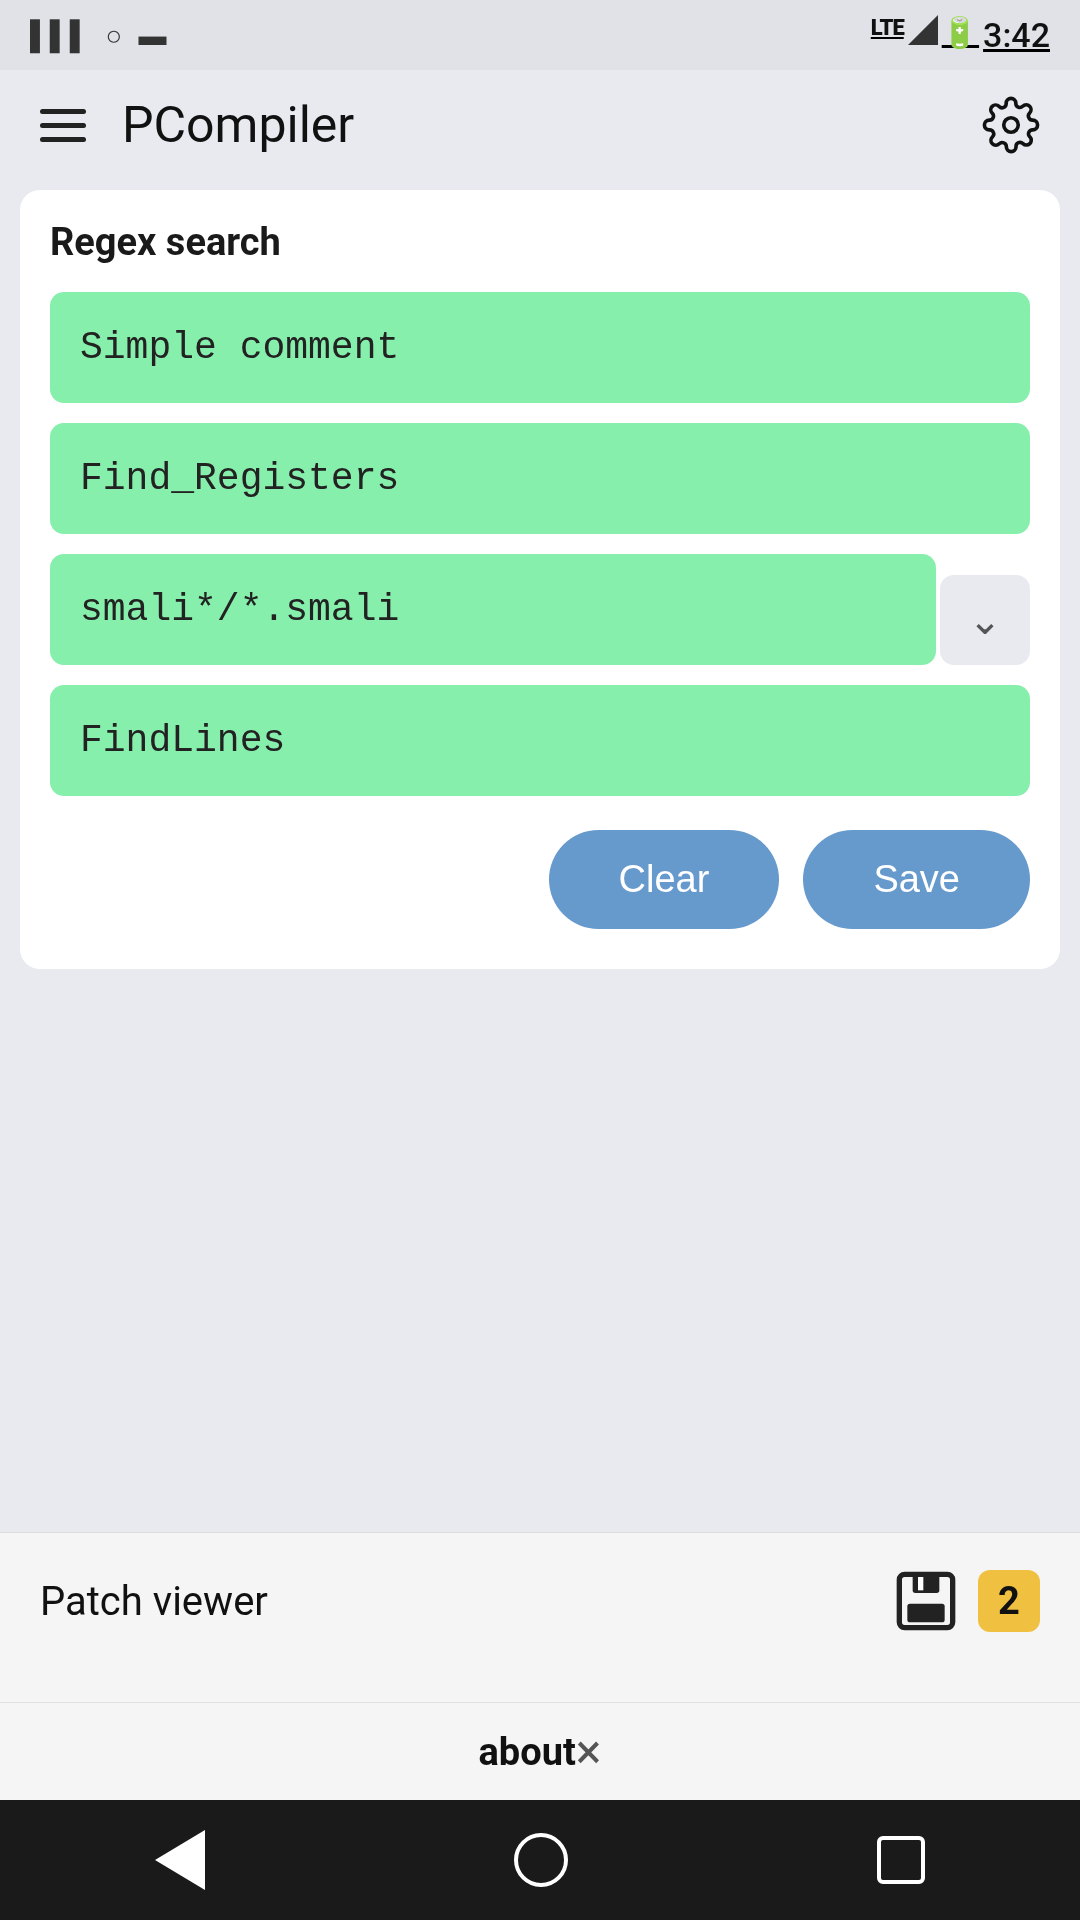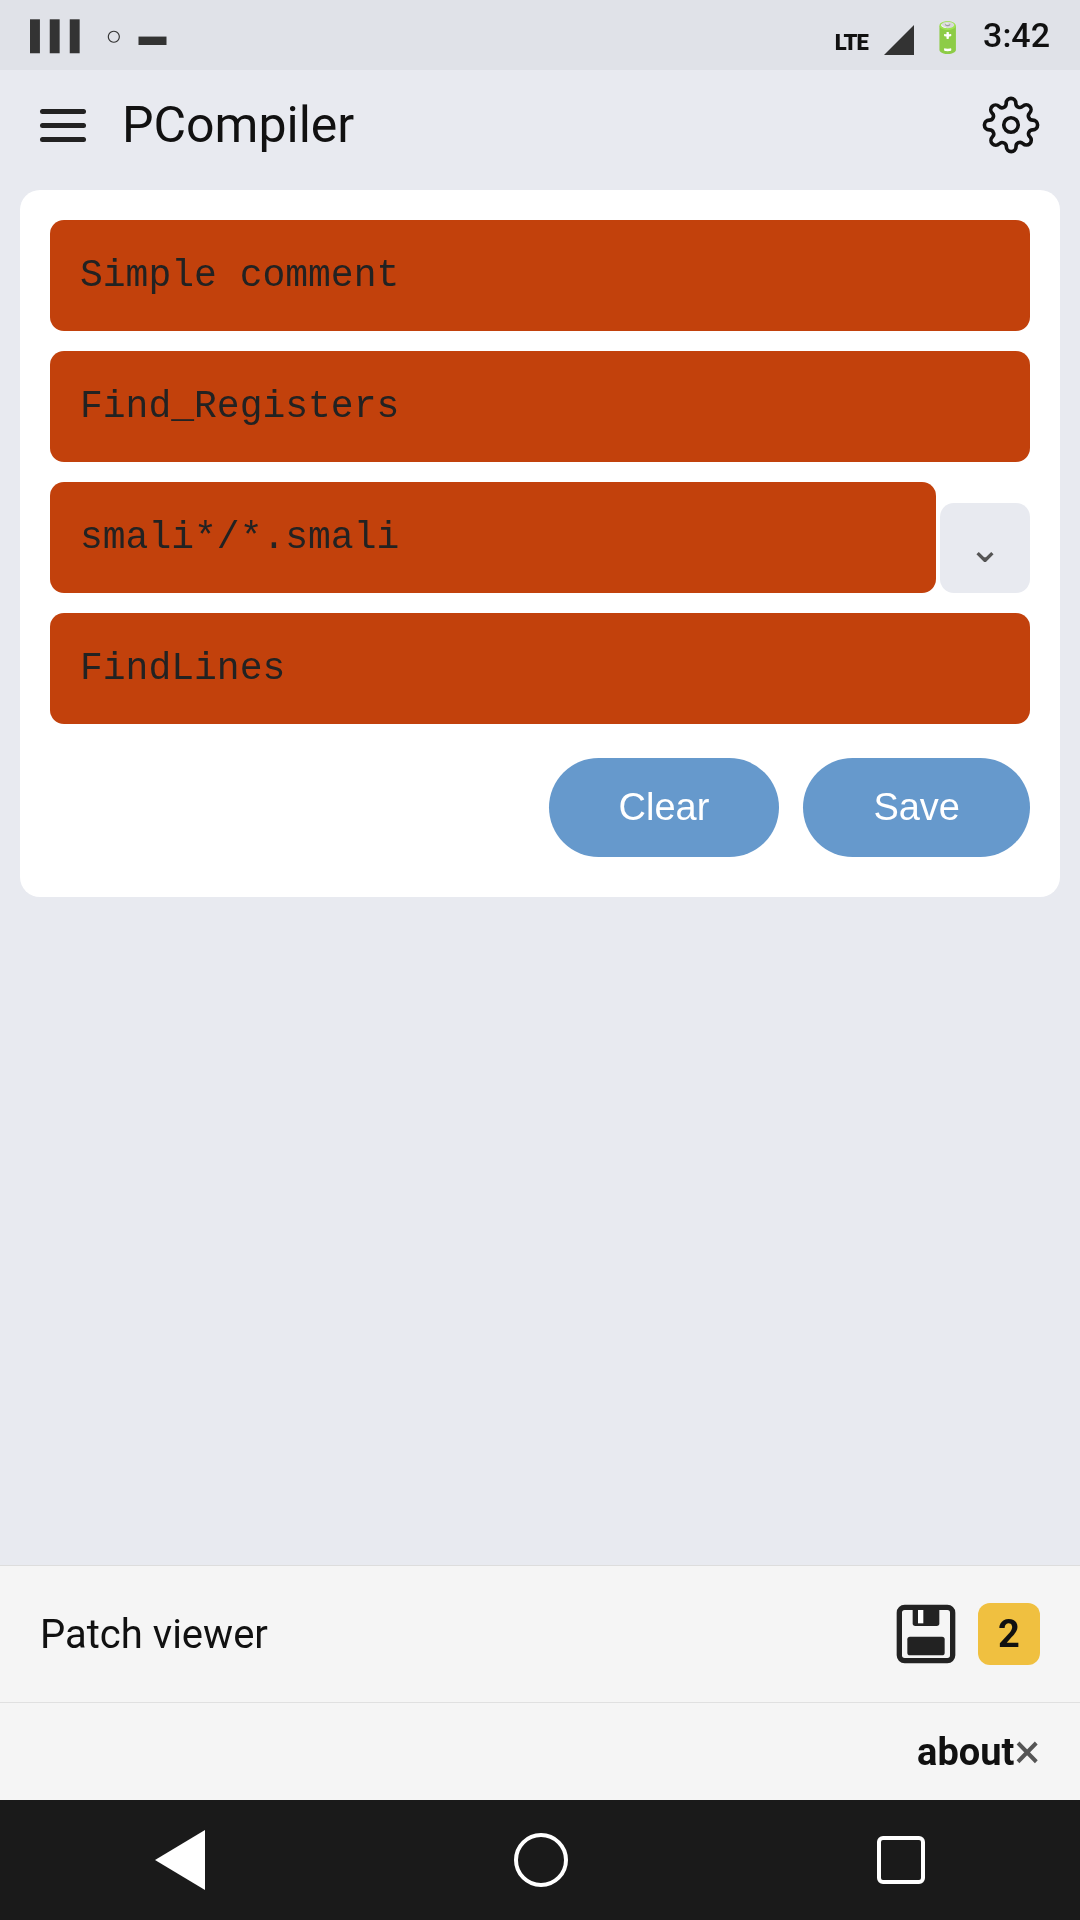--- a/index.html
+++ b/index.html
@@ -26,22 +26,23 @@
     }
 
     .status-bar-left {
       display: flex;
       align-items: center;
       gap: 16px;
     }
 
     .status-bar-right {
       display: flex;
-      align-items: flex-end;
-      gap: 16px;
+      align-items: flex-start;
+      gap: 4px;
+      text-decoration: underline;
     }
 
     .status-icon {
       color: #333;
       font-size: 28px;
     }
 
     .status-time {
       font-size: 34px;
       font-weight: 500;
@@ -103,21 +104,21 @@
     .section-title {
       font-size: 38px;
       font-weight: 700;
       color: #1a1a1a;
       margin-bottom: 28px;
     }
 
     
     .input-field {
       width: 100%;
-      background: #c2410c;
+      background: #86efac;
       border: none;
       border-radius: 14px;
       padding: 34px 30px;
       font-size: 38px;
       font-family: 'Courier New', monospace;
       color: #222;
       margin-bottom: 20px;
       outline: none;
     }
 
@@ -245,23 +246,24 @@
       align-items: center;
       justify-content: center;
       font-size: 38px;
       font-weight: 700;
       color: #111;
     }
 
     .about-row {
       display: flex;
       align-items: center;
-      justify-content: flex-end;
+      justify-content: center;
       padding: 20px 40px 20px 40px;
       border-top: 1px solid #e0e0e0;
+      margin-top: 33px;
     }
 
     .about-label {
       font-size: 38px;
       font-weight: 700;
       color: #111;
     }
 
     .close-icon {
       font-size: 48px;
@@ -354,20 +356,21 @@
     </div>
     <span class="app-title">PCompiler</span>
   </div>
   <svg class="gear-icon" viewBox="0 0 24 24" fill="none">
     <path d="M12 15a3 3 0 100-6 3 3 0 000 6z" stroke="#111" stroke-width="1.5"></path>
     <path d="M19.4 15a1.65 1.65 0 00.33 1.82l.06.06a2 2 0 010 2.83 2 2 0 01-2.83 0l-.06-.06a1.65 1.65 0 00-1.82-.33 1.65 1.65 0 00-1 1.51V21a2 2 0 01-4 0v-.09A1.65 1.65 0 009 19.4a1.65 1.65 0 00-1.82.33l-.06.06a2 2 0 01-2.83-2.83l.06-.06A1.65 1.65 0 004.68 15a1.65 1.65 0 00-1.51-1H3a2 2 0 010-4h.09A1.65 1.65 0 004.6 9a1.65 1.65 0 00-.33-1.82l-.06-.06a2 2 0 012.83-2.83l.06.06A1.65 1.65 0 009 4.68a1.65 1.65 0 001-1.51V3a2 2 0 014 0v.09a1.65 1.65 0 001 1.51 1.65 1.65 0 001.82-.33l.06-.06a2 2 0 012.83 2.83l-.06.06A1.65 1.65 0 0019.4 9a1.65 1.65 0 001.51 1H21a2 2 0 010 4h-.09a1.65 1.65 0 00-1.51 1z" stroke="#111" stroke-width="1.5"></path>
   </svg>
 </div>
 
 <div class="main-card">
+  <div class="section-title">Regex search</div>
 
   
   <input class="input-field" type="text" value="Simple comment" style="">
 
   
   <input class="input-field" type="text" value="Find_Registers" style="">
 
   
   <div class="input-row">
     <input class="input-field" type="text" value="smali*/*.smali" style="">

